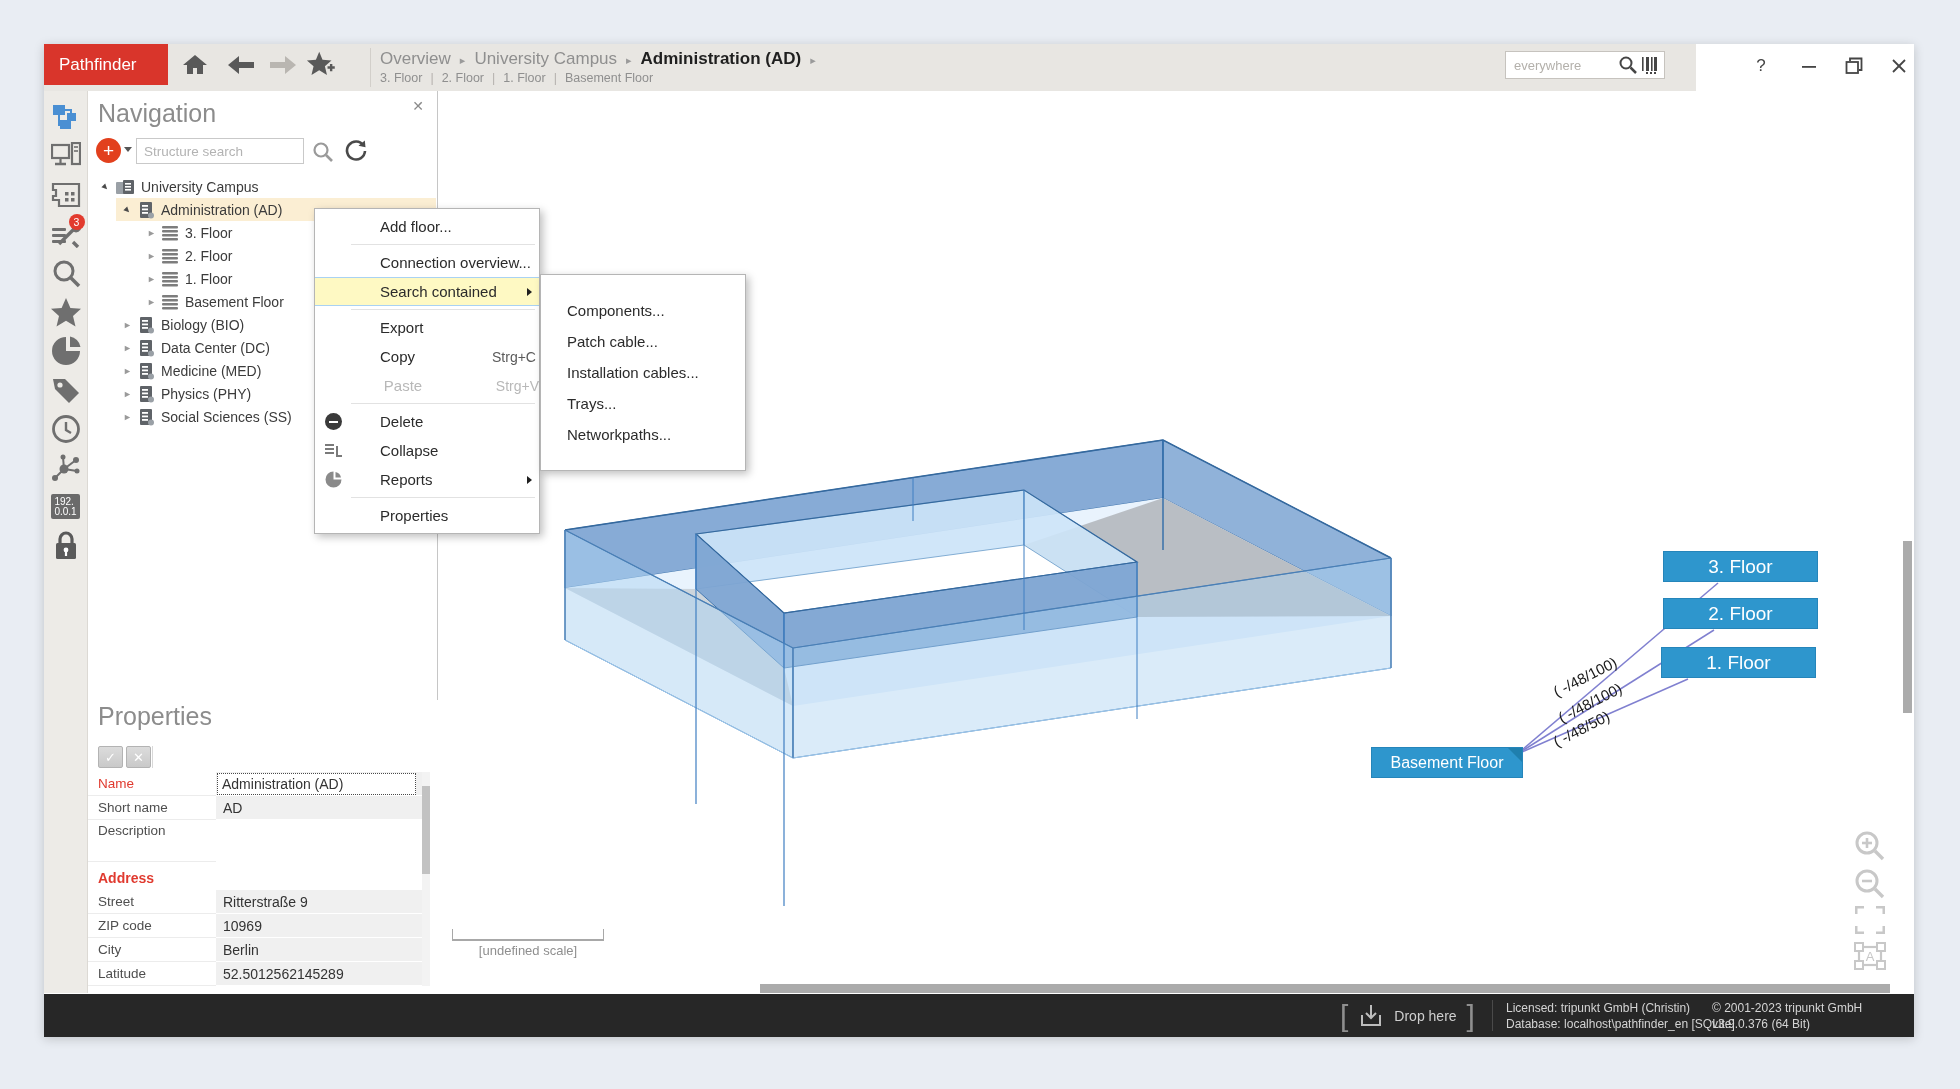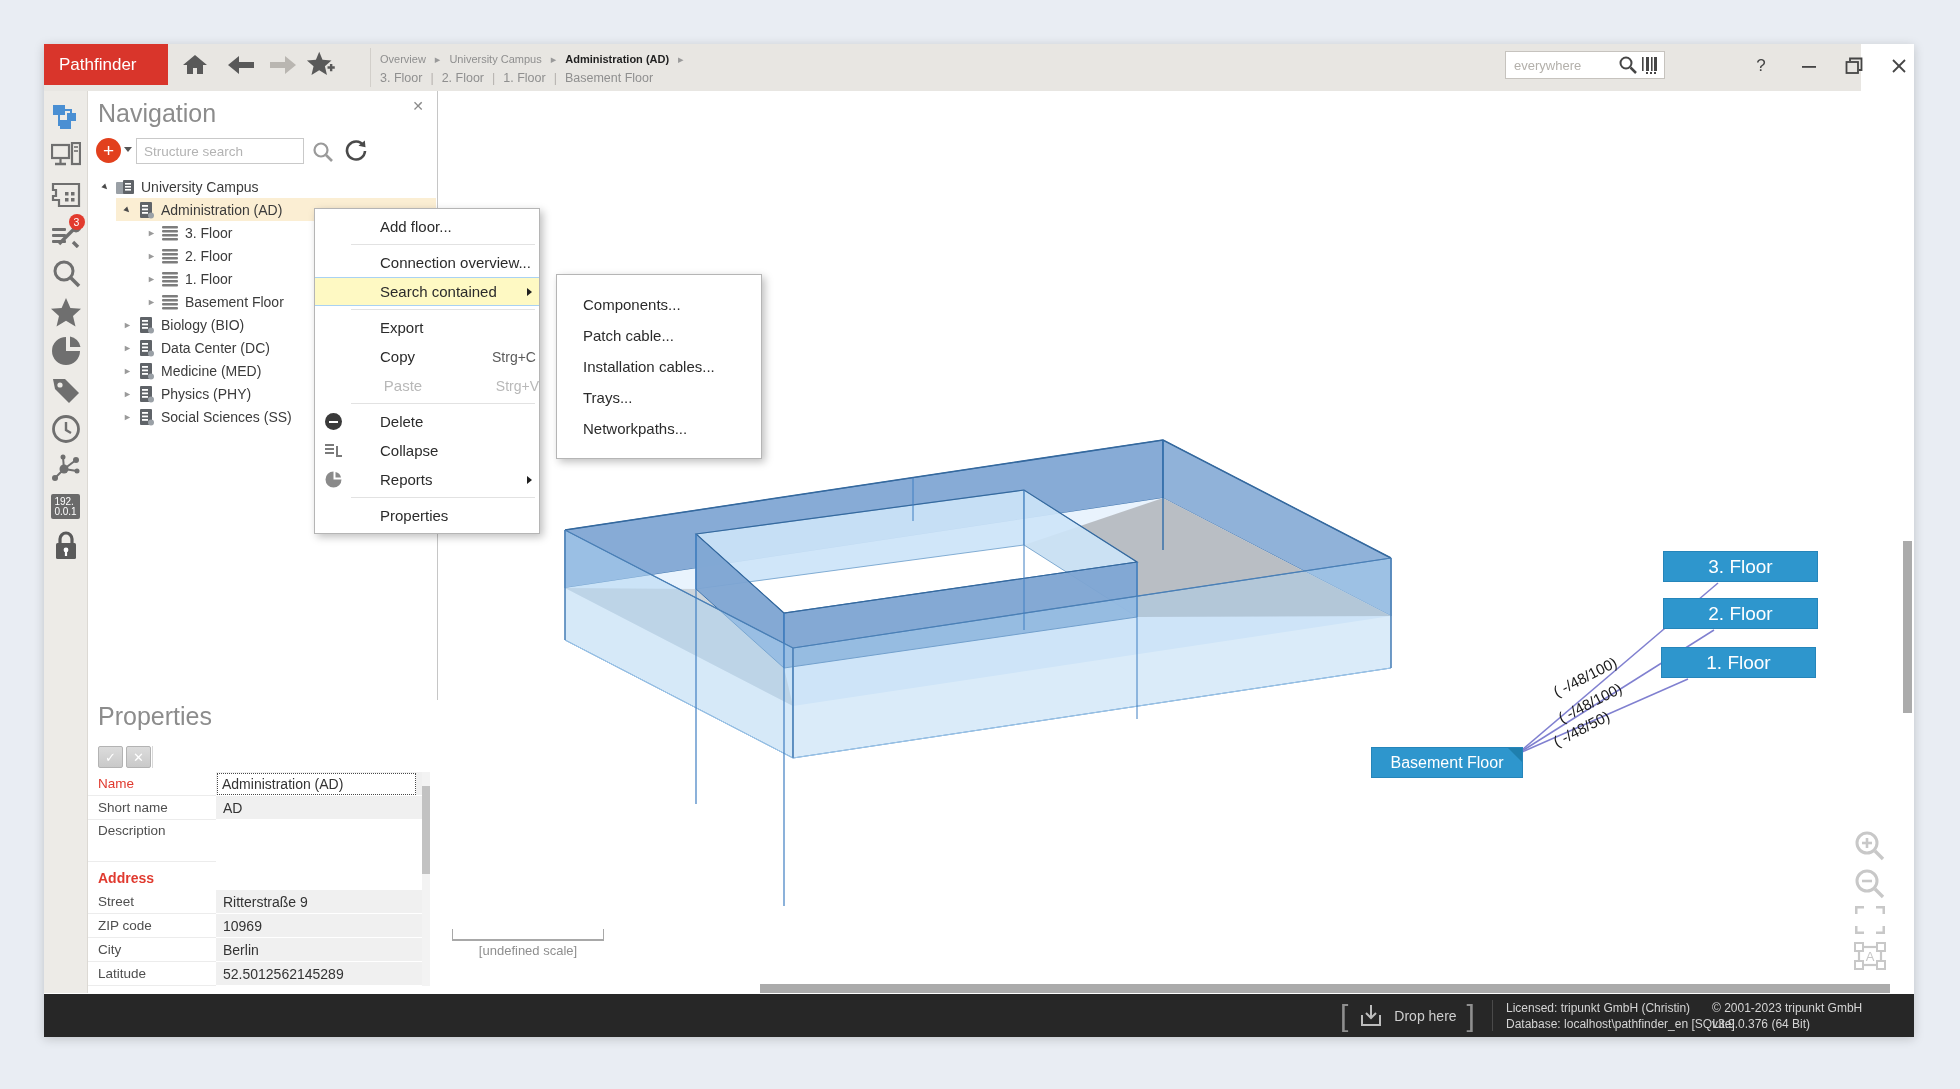--- a/index.html
+++ b/index.html
@@ -6,26 +6,26 @@
   body{width:1960px;height:1089px;position:relative;overflow:hidden;
        background:#e9edf3;font-family:"Liberation Sans",sans-serif;
        -webkit-font-smoothing:antialiased;}
   .abs{position:absolute;}
 
   
   #win{left:44px;top:44px;width:1870px;height:993px;background:#fff;
        box-shadow:0 2px 10px rgba(0,0,0,.18);}
 
   
-  #topbar{left:44px;top:44px;width:1817px;height:47px;background:#e8e6e2;}
+  #topbar{left:44px;top:44px;width:1652px;height:47px;background:#e8e6e2;}
   #logo{left:0;top:0;width:124px;height:41px;background:#d9352b;color:#fff;
         font-size:17px;display:flex;align-items:center;padding-left:15px;box-sizing:border-box;}
   .tbicon{top:6px;width:34px;height:30px;display:flex;align-items:center;justify-content:center;cursor:pointer;}
   #tb-div{left:326px;top:4px;width:1px;height:39px;background:#d2cfca;}
-  #bc1{left:336px;top:5px;height:20px;display:flex;align-items:center;font-size:11px;color:#8f8f8f;white-space:nowrap;}
+  #bc1{left:336px;top:5px;height:20px;display:flex;align-items:center;font-size:17px;color:#8f8f8f;white-space:nowrap;}
   #bc1 .bci{cursor:pointer;}
   #bc1 .bci.active{color:#1f1f1f;font-weight:bold;}
   #bc1 .bci::after{content:"\25B8";color:#9a9a9a;font-size:11px;margin:0 9px;font-weight:normal;}
   #bc2{left:336px;top:26px;height:16px;display:flex;align-items:center;font-size:12.5px;color:#8f8f8f;white-space:nowrap;}
   #bc2 .bcf{cursor:pointer;}
   #bc2 .bcf:not(:last-child)::after{content:"|";color:#b5b2ae;margin:0 8px;}
   #searchbox{left:1461px;top:7px;width:160px;height:28px;background:#fff;border:1px solid #c6c3be;
              display:flex;align-items:center;box-sizing:border-box;}
   #searchbox input{border:none;outline:none;flex:1;font-size:13px;color:#555;padding-left:8px;
                    font-family:"Liberation Sans",sans-serif;background:transparent;min-width:0;}
@@ -115,22 +115,22 @@
   .msc{font-size:14px;color:#5a5a5a;}
   .mi.dis{cursor:default;justify-content:flex-end;}
   .mi.dis .mlab,.mi.dis .msc{color:#b8b8b8;}
   .mi.hl{background:#fef9c3;border-top:1px solid #a9d2f3;border-bottom:1px solid #a9d2f3;height:27px;}
   .subarr{position:absolute;right:7px;width:0;height:0;border-left:5px solid #1f1f1f;
           border-top:4.5px solid transparent;border-bottom:4.5px solid transparent;}
   .msep{height:1px;background:#e2e2e2;margin:3px 4px 3px 36px;}
   .delcircle{width:17px;height:17px;border-radius:50%;background:#3a3a3a;position:relative;}
   .delcircle::after{content:"";position:absolute;left:4px;top:7.5px;width:9px;height:2.5px;background:#fff;}
 
-  #smenu{left:556px;top:274px;width:206px;background:#fff;border:1px solid #b5b5b5;
-         box-shadow:3px 3px 8px rgba(0,0,0,.25);padding:14px 0;box-sizing:border-box;z-index:51;}
+  #smenu{left:540px;top:274px;width:206px;background:#fff;border:1px solid #b5b5b5;
+         box-shadow:3px 3px 8px rgba(0,0,0,.25);padding:20px 0;box-sizing:border-box;z-index:51;}
   .smi{height:31px;display:flex;align-items:center;padding-left:26px;font-size:15px;color:#2b2b2b;cursor:pointer;}
 
   
   #statusbar{left:44px;top:994px;width:1870px;height:43px;background:#272727;}
   #dropzone{position:absolute;left:1296px;top:0;height:43px;display:flex;align-items:center;gap:10px;color:#cfcfcf;font-size:14px;}
   #dropzone::before{content:"[";font-size:30px;color:#8f8f8f;font-weight:200;}
   #dropzone::after{content:"]";font-size:30px;color:#8f8f8f;font-weight:200;}
   #sb-div{position:absolute;left:1448px;top:6px;width:1px;height:31px;background:#4a4a4a;}
   .sbblock{position:absolute;top:6px;color:#d4d4d4;font-size:12px;line-height:16px;white-space:nowrap;}
 </style>

